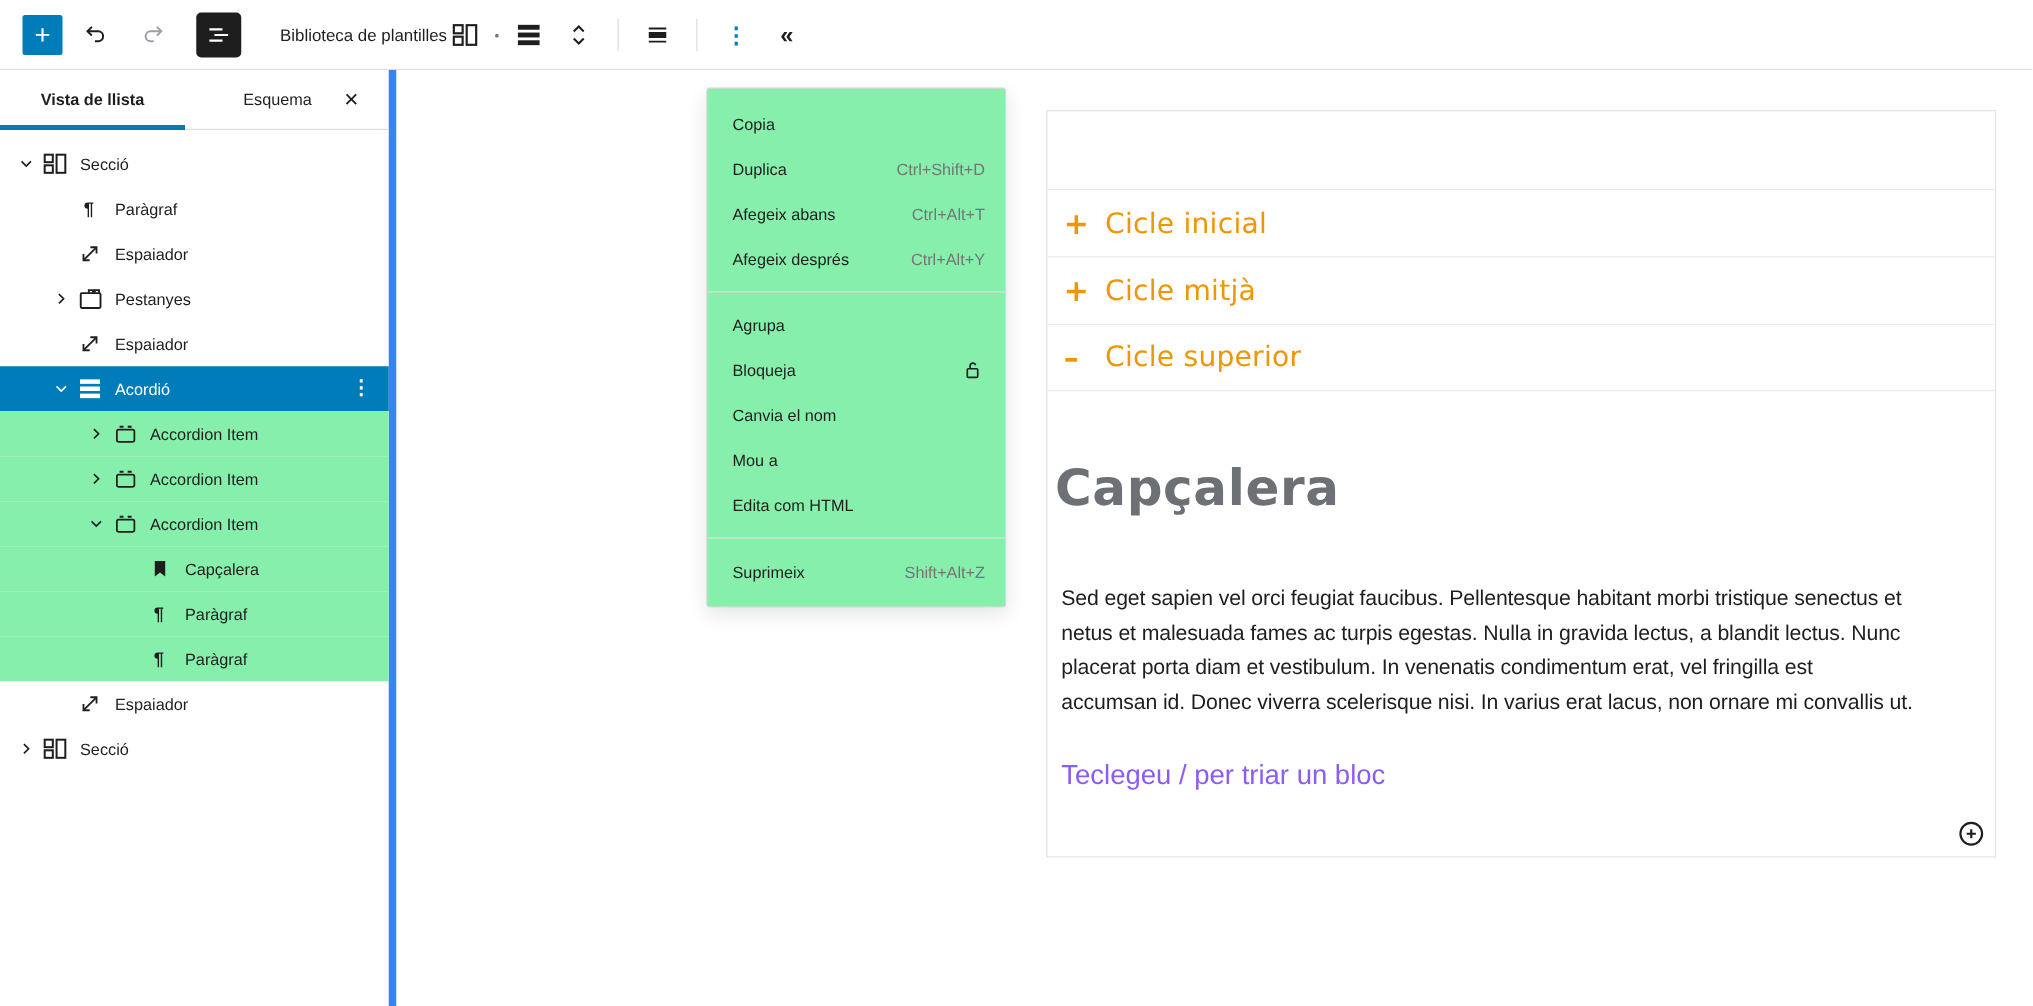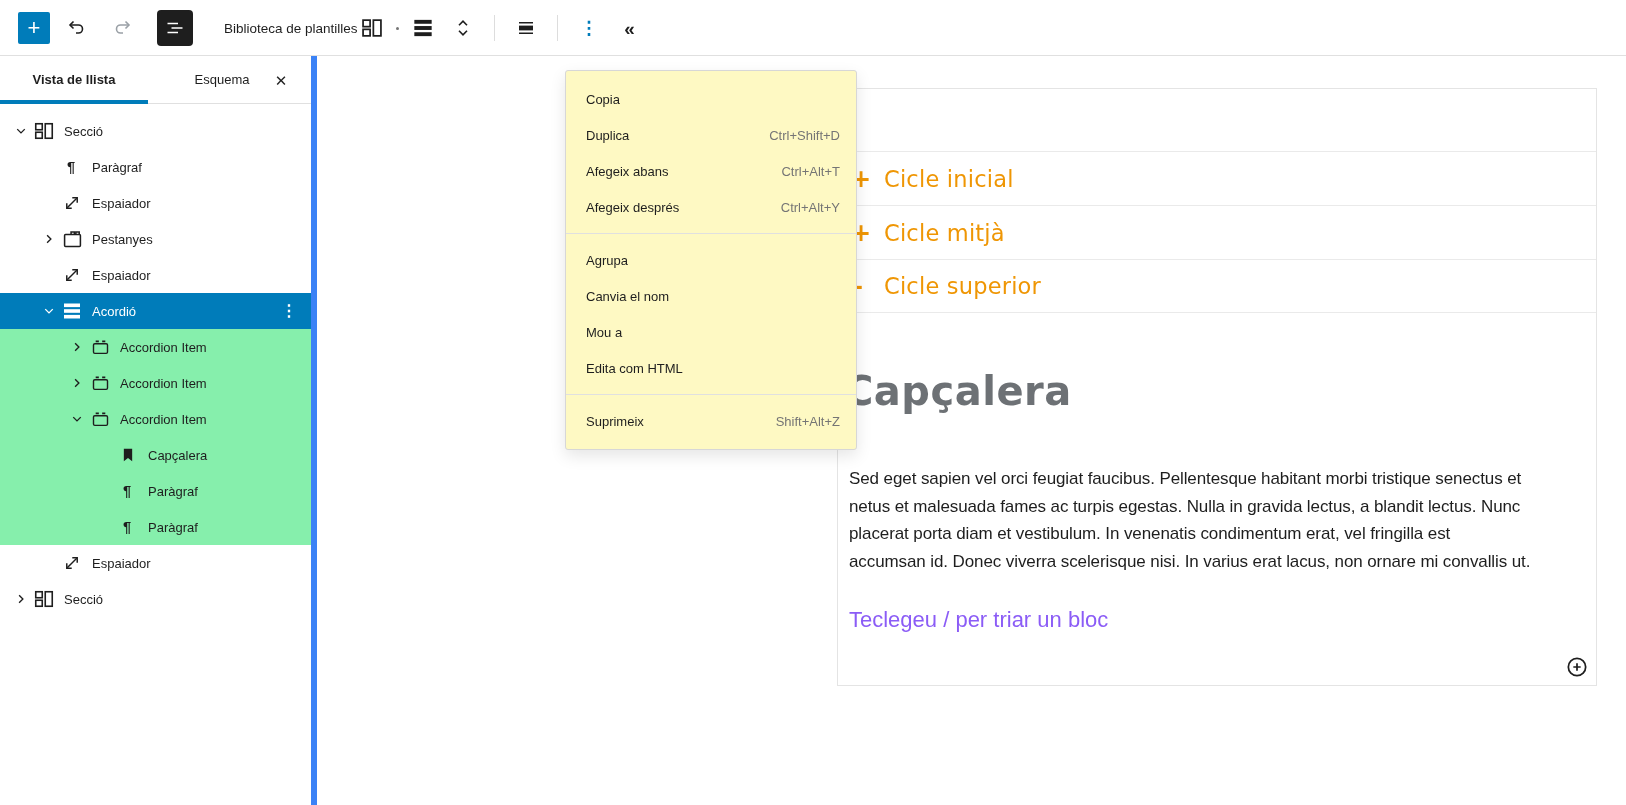--- a/index.html
+++ b/index.html
@@ -59,21 +59,21 @@
                letter-spacing:0.2px; }
   .sec-heading { position:absolute; top:279px; left:6px; font-family:"DejaVu Sans",sans-serif;
                  font-size:40px; font-weight:700; color:#6d7175; letter-spacing:0.5px; }
   .sec-para { position:absolute; top:376px; left:11px; right:28px; font-size:17px; line-height:27.5px;
               color:#1e1e1e; white-space:pre-line; letter-spacing:-0.1px; }
   .sec-placeholder { position:absolute; top:518px; left:11px; font-size:22px; color:#8b5cf6; }
   .appender { position:absolute; right:6px; bottom:5px; width:26px; height:26px; display:flex;
               align-items:center; justify-content:center; color:#1e1e1e; cursor:pointer; }
 
   
-  .menu { position:absolute; left:565px; top:70px; width:292px; background:#fef9c3;
+  .menu { position:absolute; left:565px; top:70px; width:240px; background:#86efac;
           border:1px solid #d7d7d7; border-radius:3px; box-shadow:0 6px 16px rgba(0,0,0,.10);
           padding:10px 0; z-index:50; }
   .mgroup + .mgroup { border-top:1px solid #e0e0e0; margin-top:8px; padding-top:8px; }
   .mi { height:36px; display:flex; align-items:center; padding:0 16px 0 20px; font-size:13px; cursor:pointer; }
   .mi .mi-label { flex:0 0 auto; }
   .mi .mi-right { margin-left:auto; color:#757575; font-size:13px; display:flex; align-items:center; }
   .mi .mi-icon { color:#1e1e1e; }
 </style>
 </head>
 <body>
@@ -398,20 +398,29 @@
         <div class="mi">
           <span class="mi-label">Afegeix després</span>
           <span class="mi-right">Ctrl+Alt+Y</span>
         </div>
       </div>
       <div class="mgroup">
         <div class="mi">
           <span class="mi-label">Agrupa</span>
         </div>
         <div class="mi">
+          <span class="mi-label">Bloqueja</span>
+          <span class="mi-right mi-icon">
+            <svg viewBox="0 0 24 24" width="20" height="20">
+              <rect x="7" y="10.8" width="10" height="8.2" rx="1" stroke="currentColor" stroke-width="1.6" fill="none"></rect>
+              <path d="M9.7 10.8V8.2a2.7 2.7 0 0 1 5.3-.8" stroke="currentColor" stroke-width="1.6" fill="none"></path>
+            </svg>
+          </span>
+        </div>
+        <div class="mi">
           <span class="mi-label">Canvia el nom</span>
         </div>
         <div class="mi">
           <span class="mi-label">Mou a</span>
         </div>
         <div class="mi">
           <span class="mi-label">Edita com HTML</span>
         </div>
       </div>
       <div class="mgroup">

